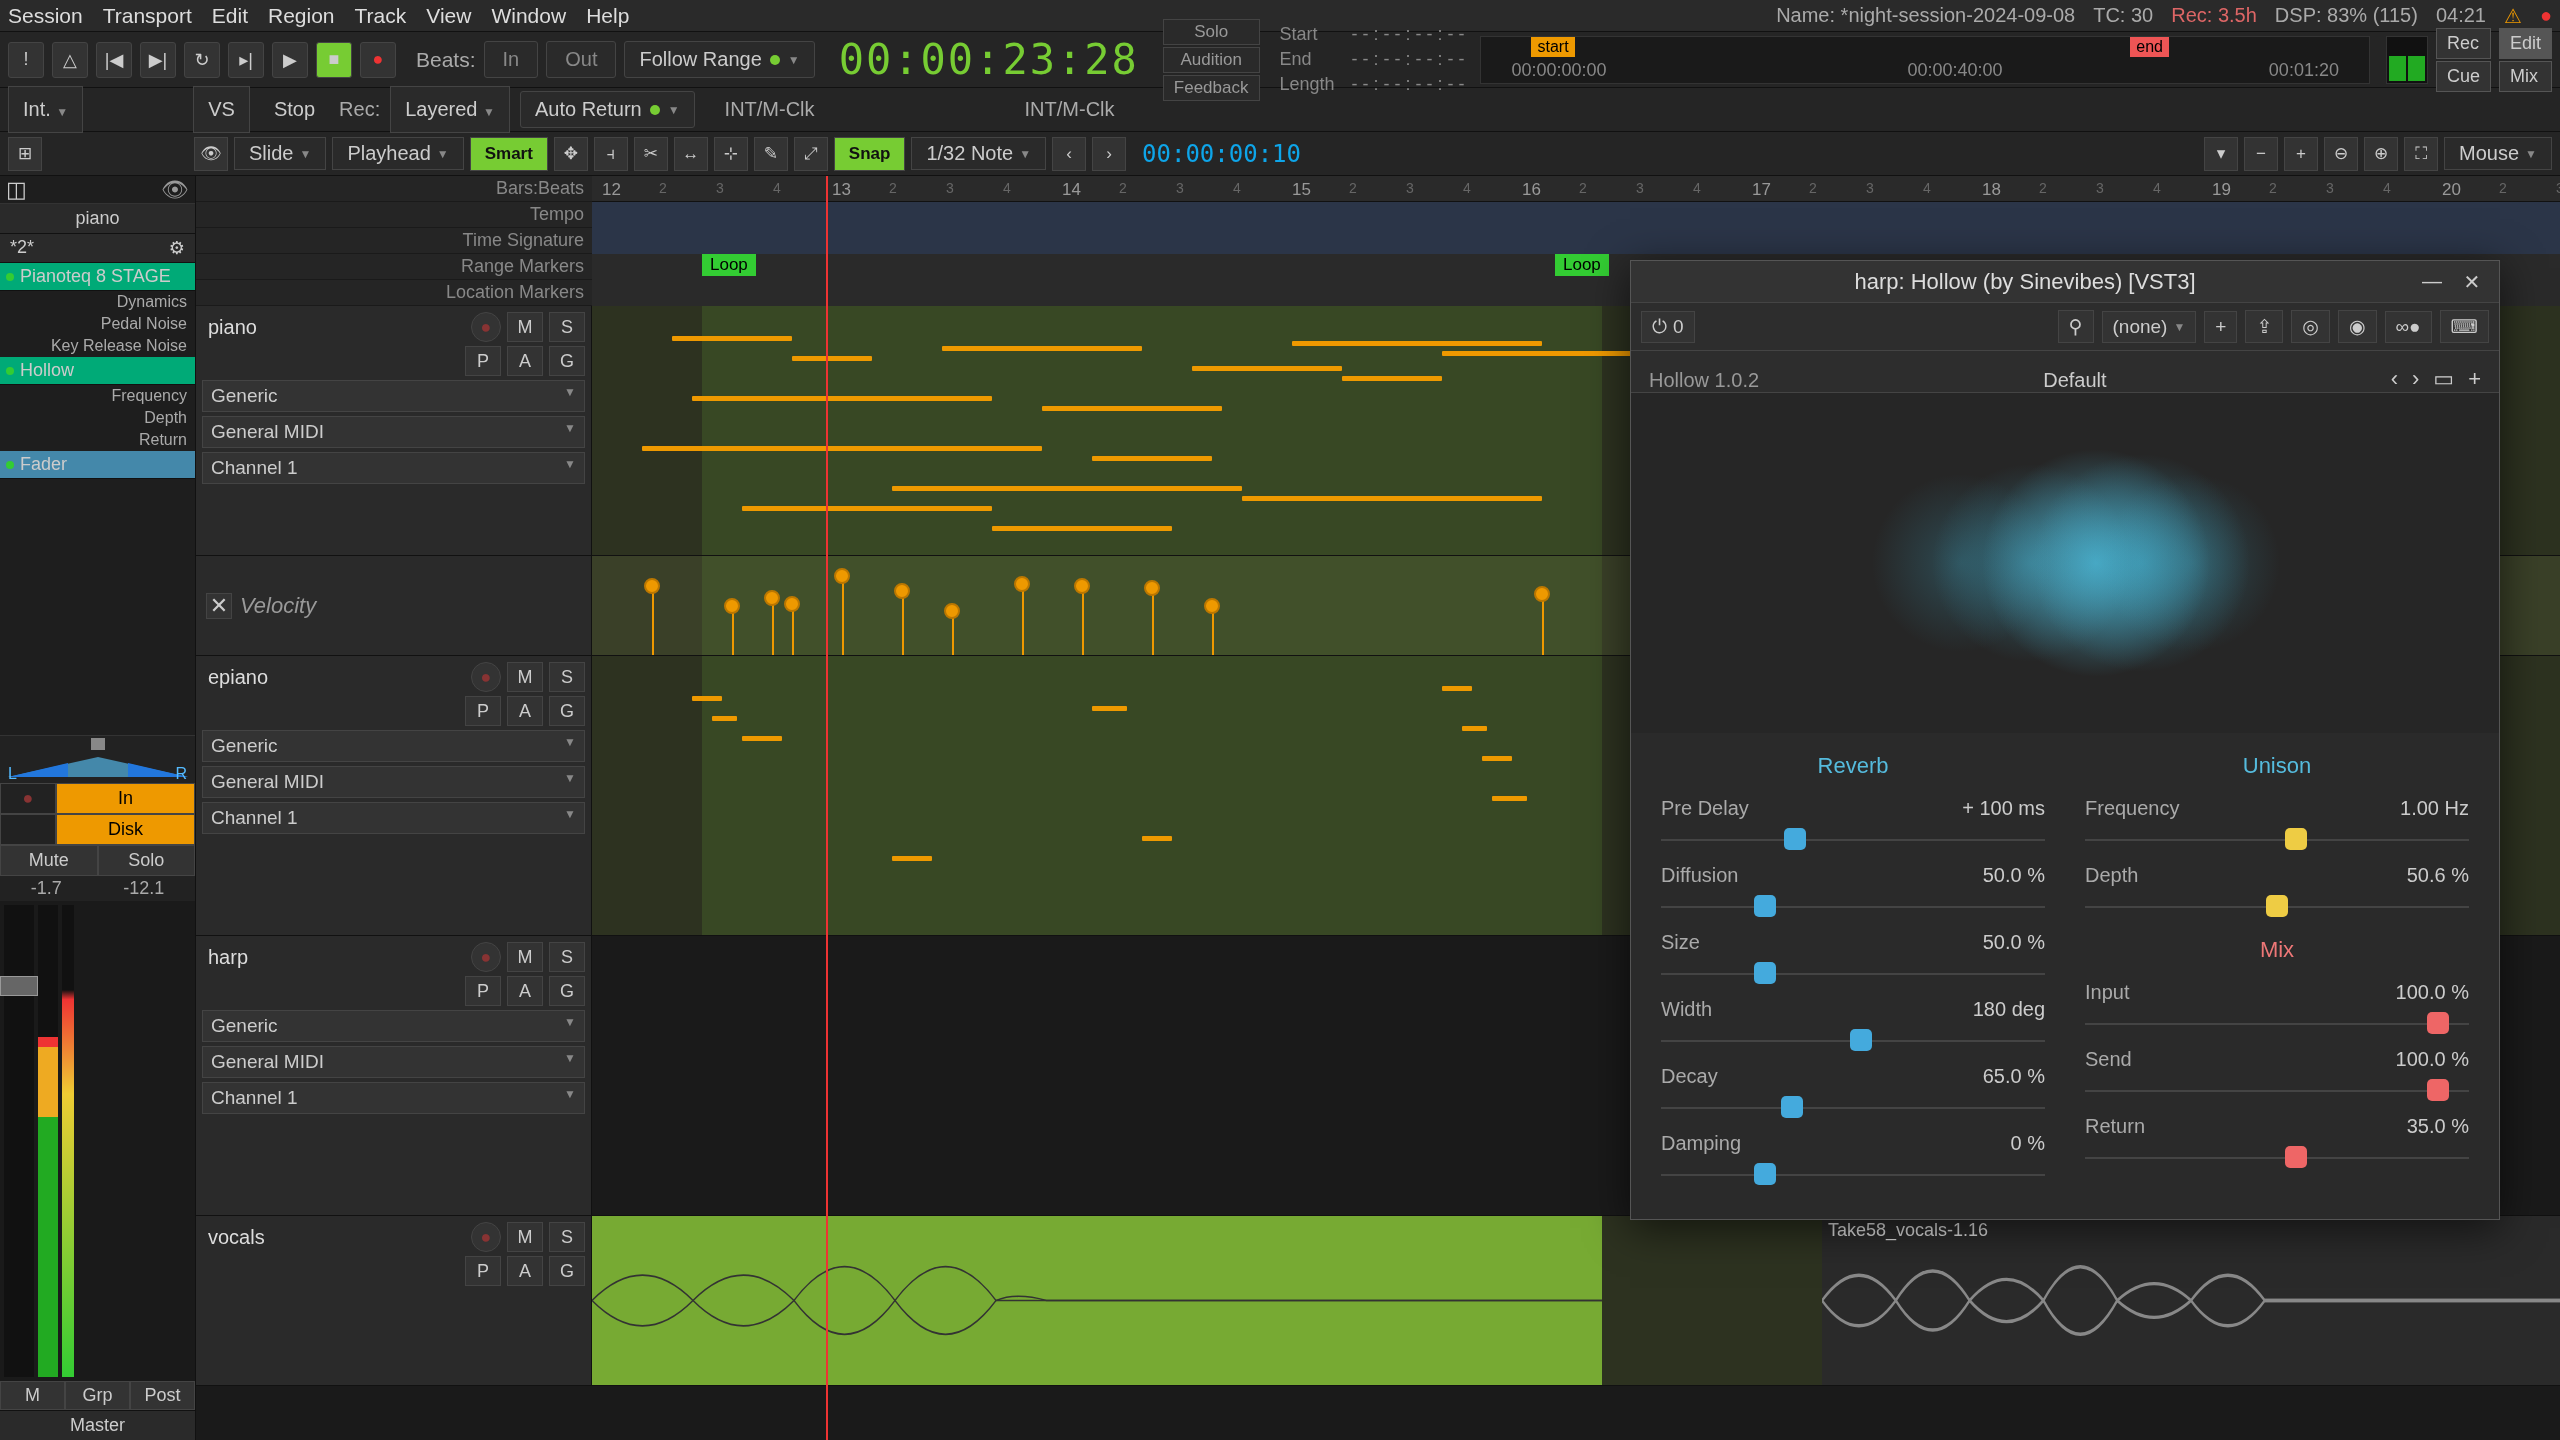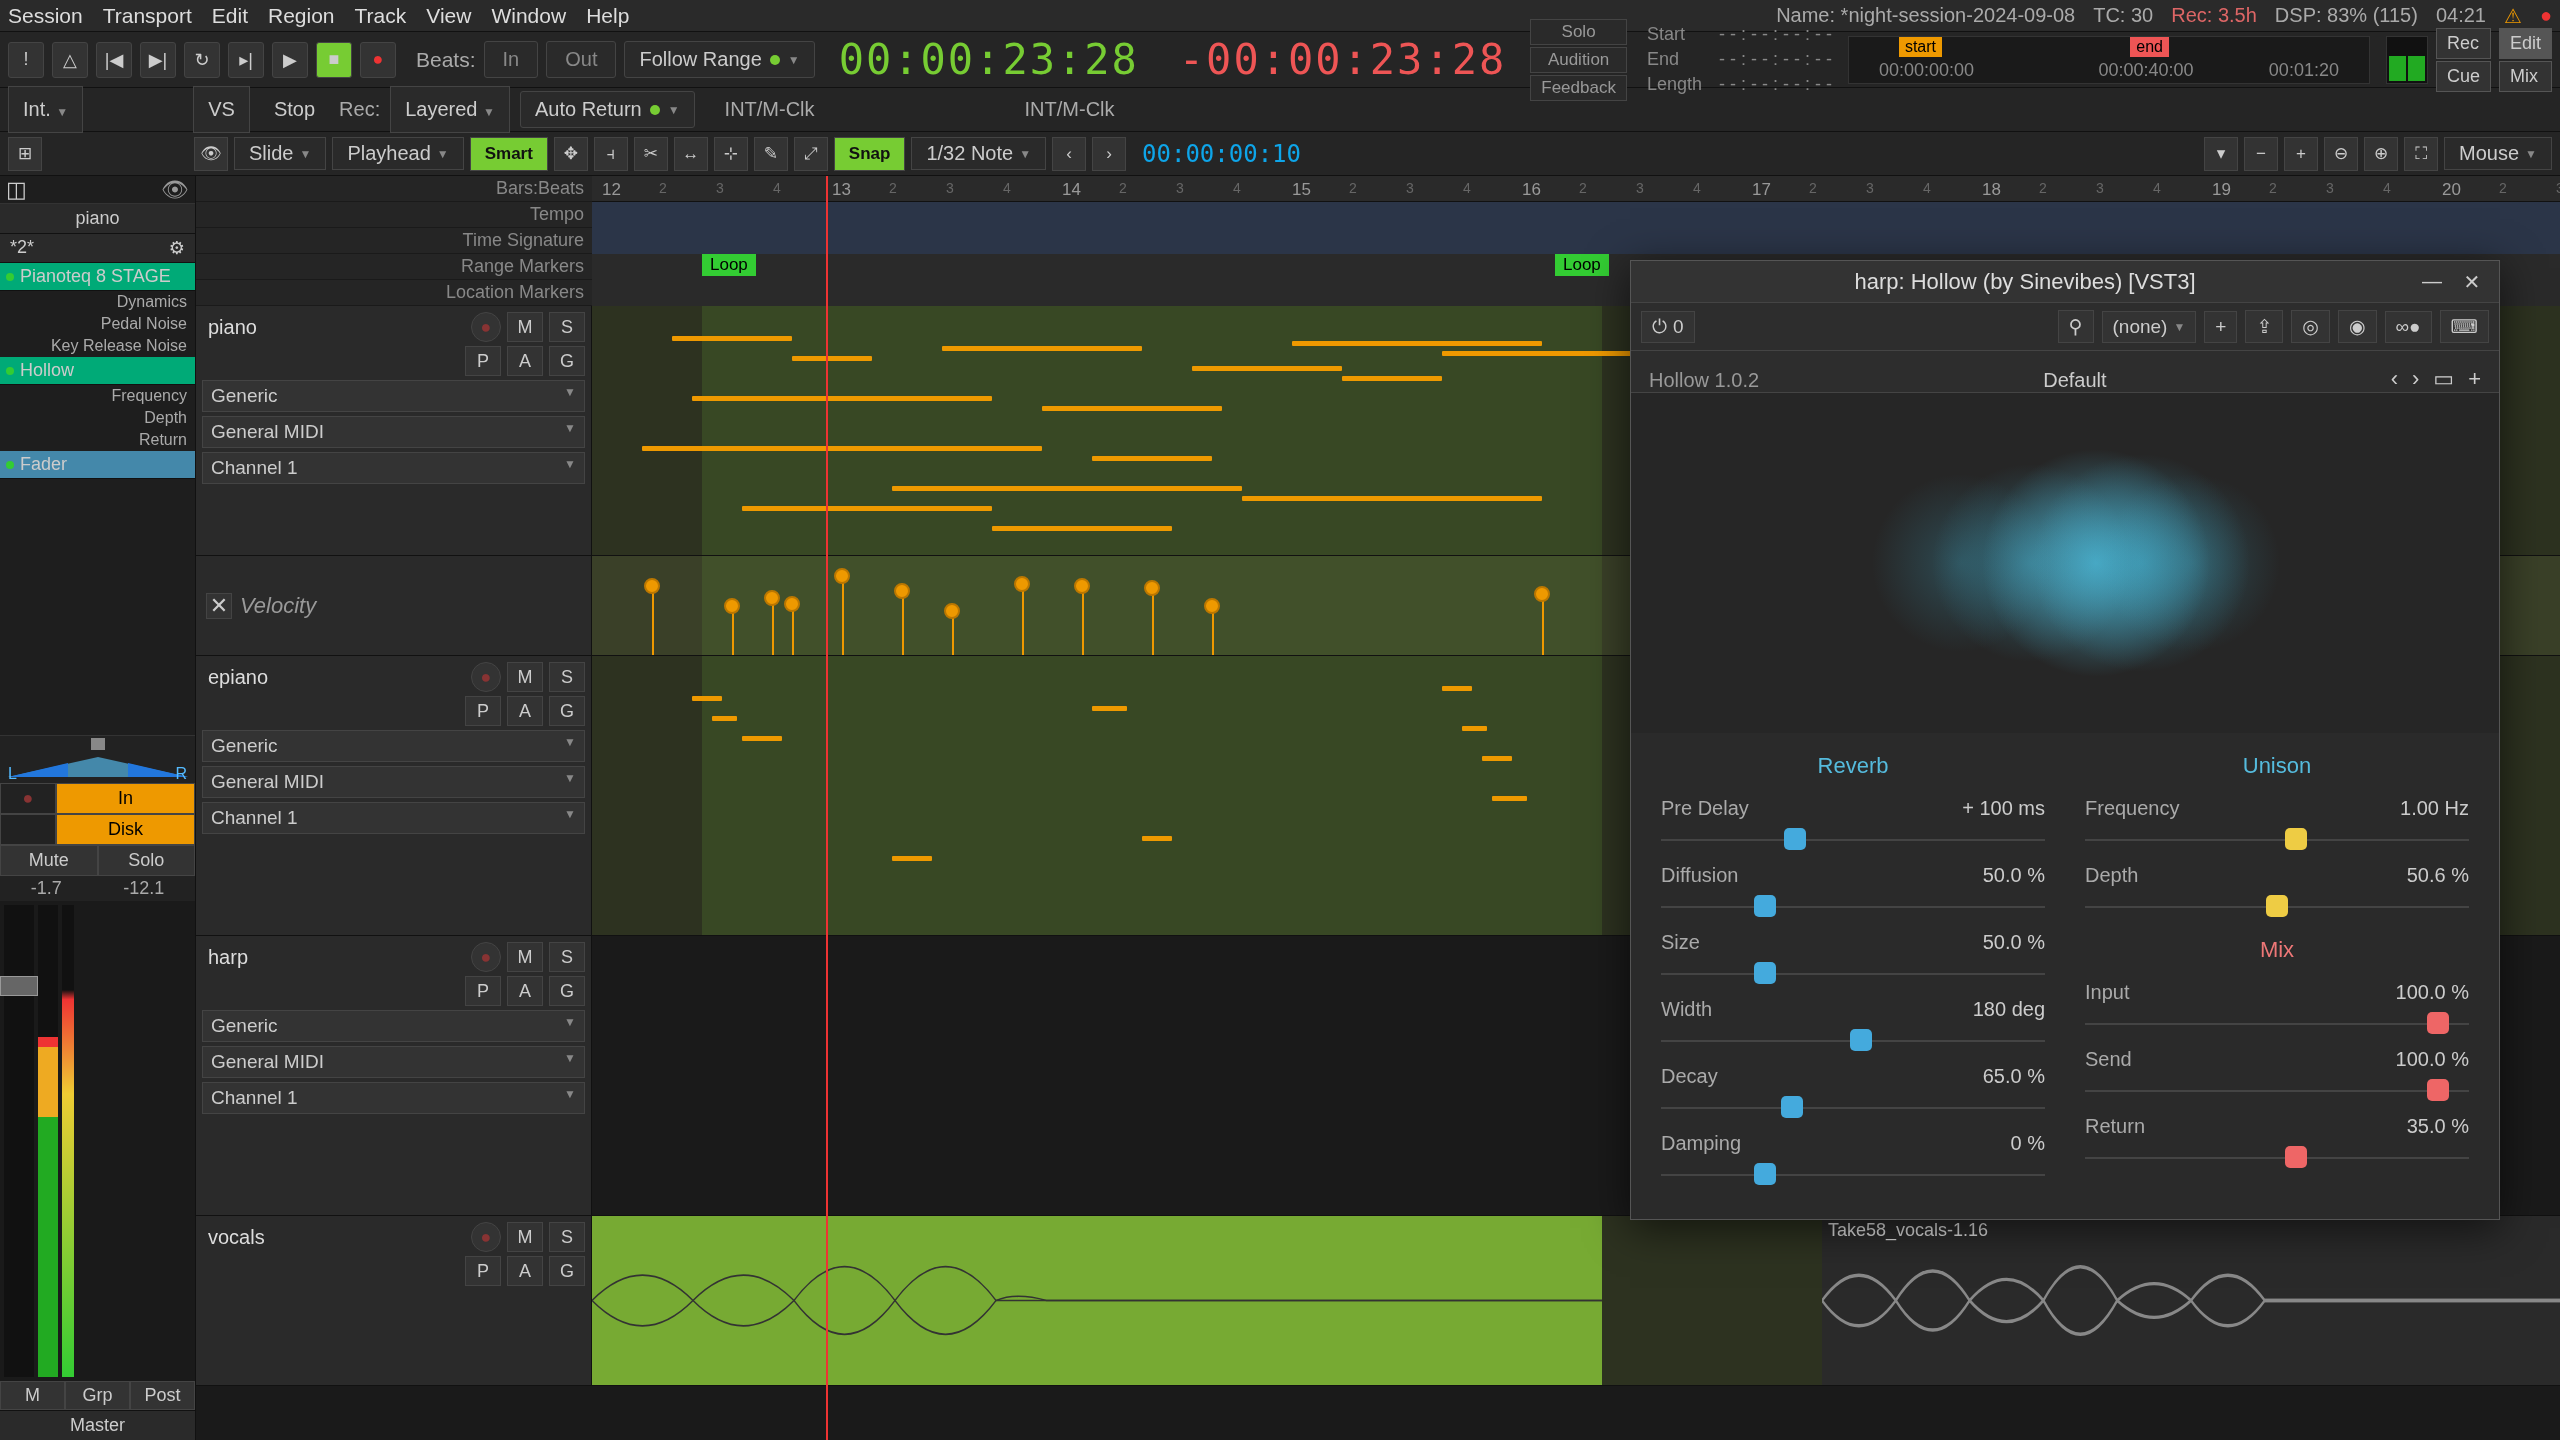--- a/index.html
+++ b/index.html
@@ -161,21 +161,20 @@
     <span class="punch-label">Beats:</span>
     <div class="punch-btn">In</div>
     <div class="punch-btn">Out</div>
   </div>
   <div class="follow-grp">
     <span>Follow Range</span>
       <span class="dot"></span>
       <span class="caret">▼</span>
   </div>
   <div class="timecode">00:00:23:28</div>
-  <div class="timecode neg">-00:00:23:28</div>
   <div class="tc-side">
     <div>Solo</div>
     <div>Audition</div>
     <div>Feedback</div>
   </div>
   <div class="tc-info">
     <div>
         <span style="width:60px">Start</span>
         <span>- - : - - : - - : - -</span>
       </div>

